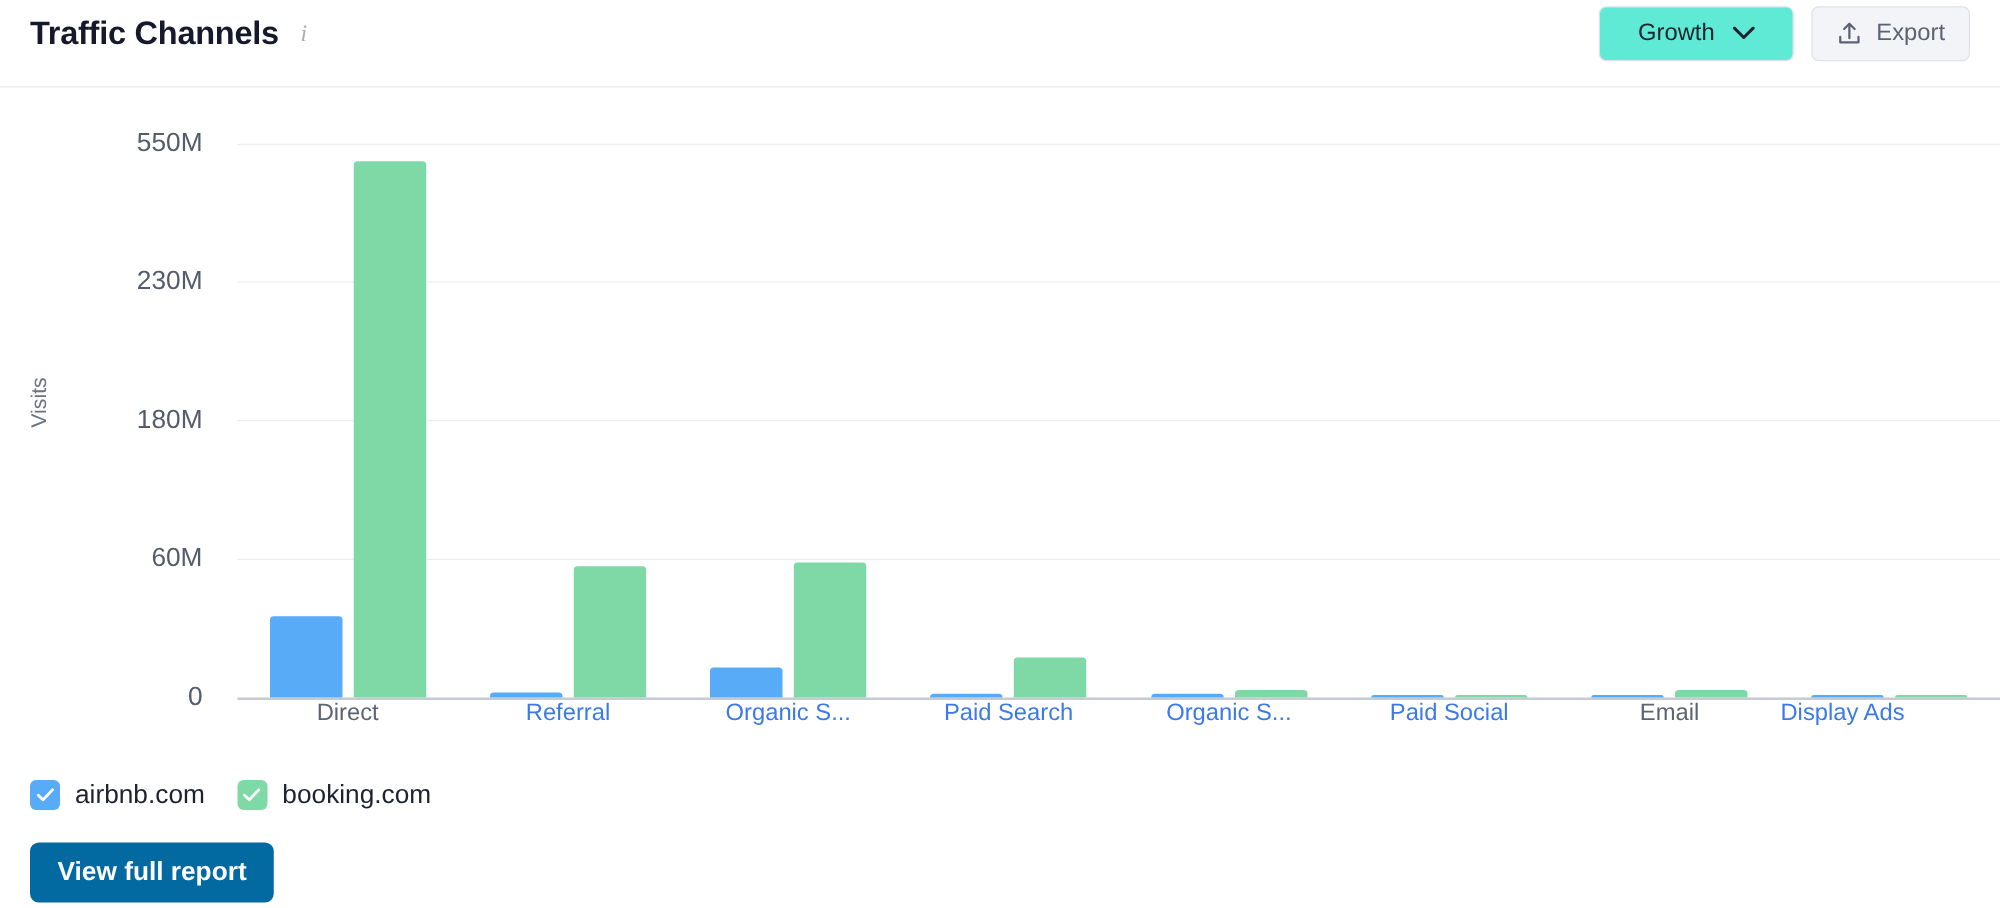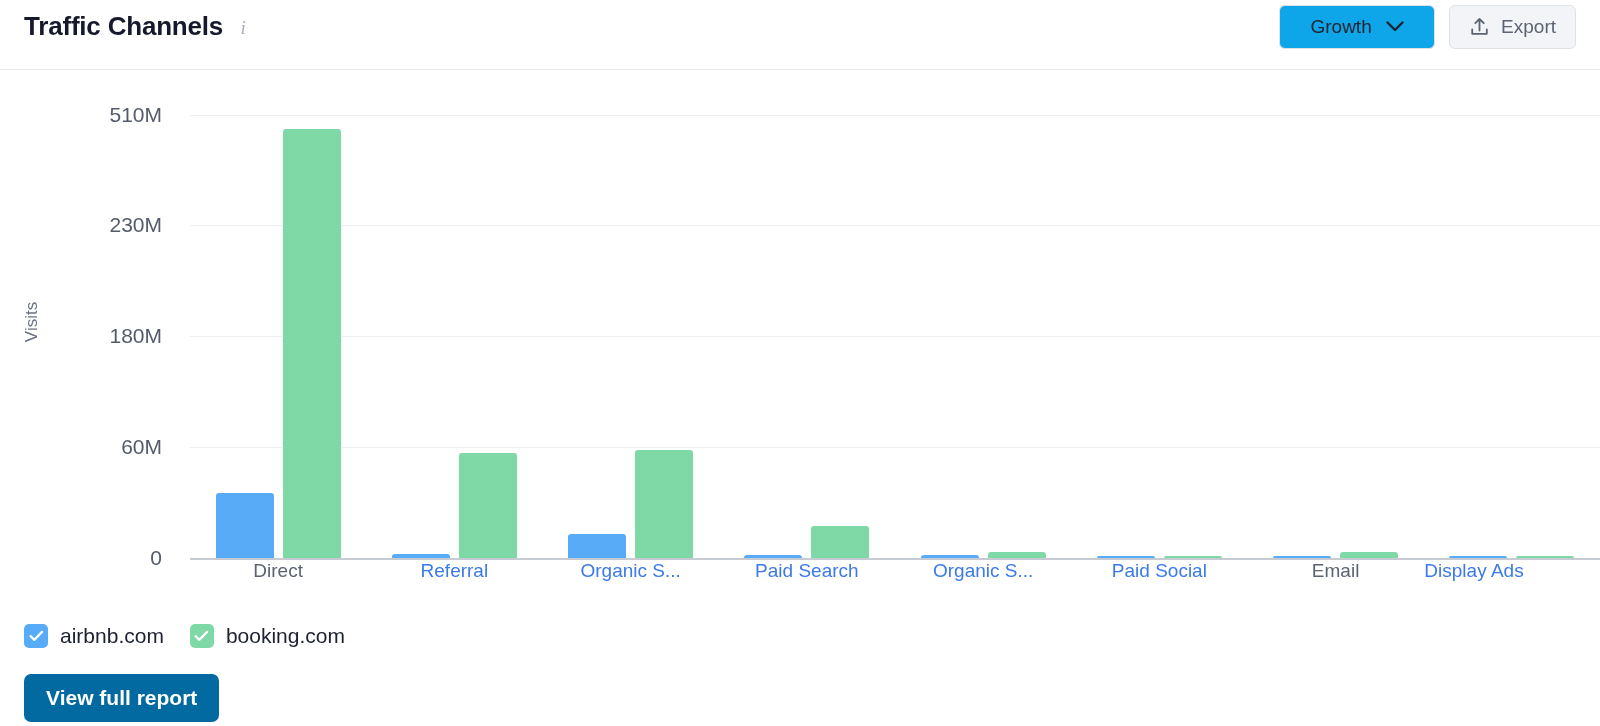--- a/index.html
+++ b/index.html
@@ -39,21 +39,21 @@
   }
   #header-controls {
     margin-left: auto;
     display: flex; align-items: center; gap: 14px;
   }
   #growth-dropdown {
     height: 44px;
     min-width: 156px;
     border: 1px solid #dee1e7;
     border-radius: 6px;
-    background: #0ea5e9;
+    background: #5eead4;
     display: flex; align-items: center; justify-content: center;
     gap: 14px;
     padding: 0 18px;
     cursor: pointer;
   }
   #growth-label { font-size: 19px; color: #222633; }
   #chevron-down-icon { display: flex; align-items: center; }
   #export-button {
     height: 44px;
     border: 1px solid #dee1e7;
@@ -202,21 +202,21 @@
   </div>
 </div>
 
 <div id="chart-area">
   <div id="y-axis-title">Visits</div>
   <div id="y-ticks">
       <div class="y-tick-label" style="top: 488px;">0</div>
       <div class="y-tick-label" style="top: 377.158px;">60M</div>
       <div class="y-tick-label" style="top: 266.316px;">180M</div>
       <div class="y-tick-label" style="top: 155.474px;">230M</div>
-      <div class="y-tick-label" style="top: 44.6316px;">510M</div>
+      <div class="y-tick-label" style="top: 44.6316px;">550M</div>
     </div>
   <div id="gridlines">
       <div class="gridline" style="top: 377.158px;"></div>
       <div class="gridline" style="top: 266.316px;"></div>
       <div class="gridline" style="top: 155.474px;"></div>
       <div class="gridline" style="top: 44.6316px;"></div>
     </div>
   <div id="axis-baseline"></div>
   <div id="plot">
       <div class="group" style="left: 0px; width: 176.25px;">

